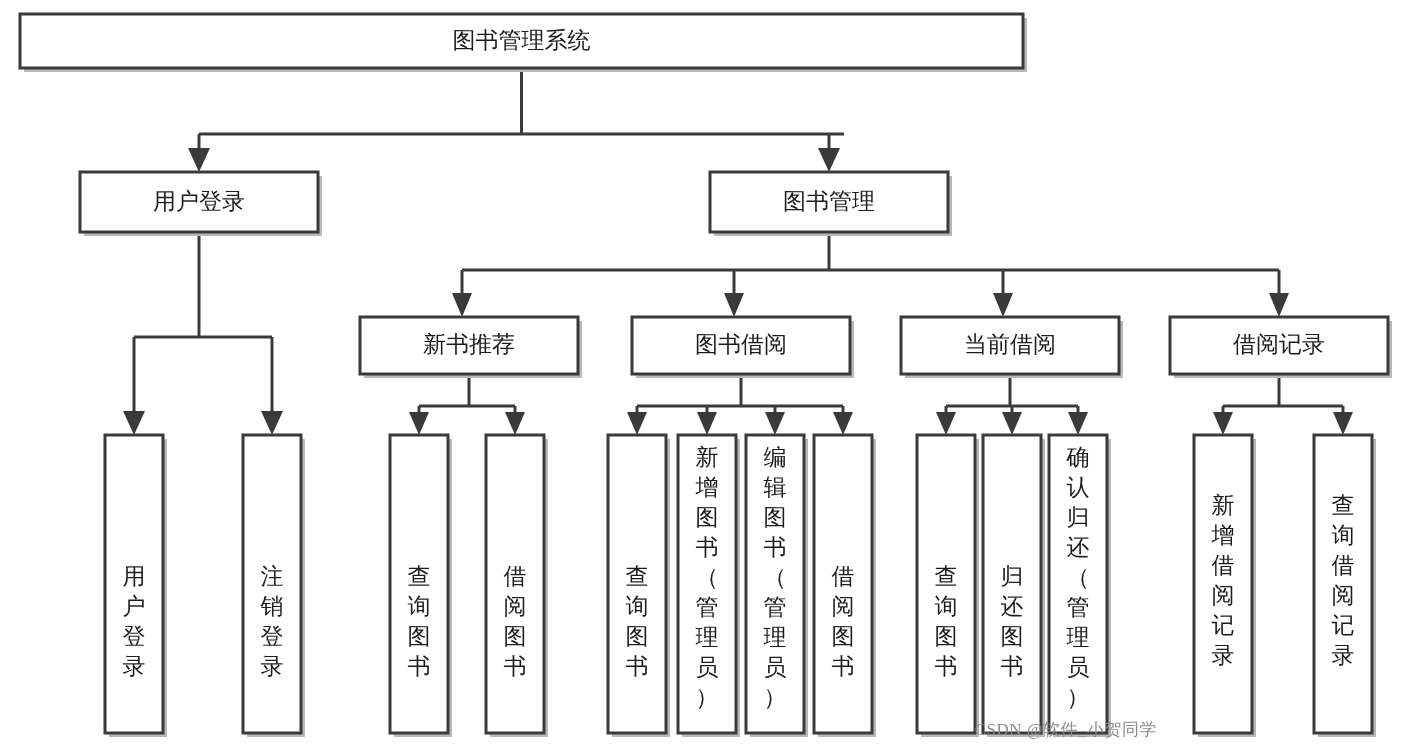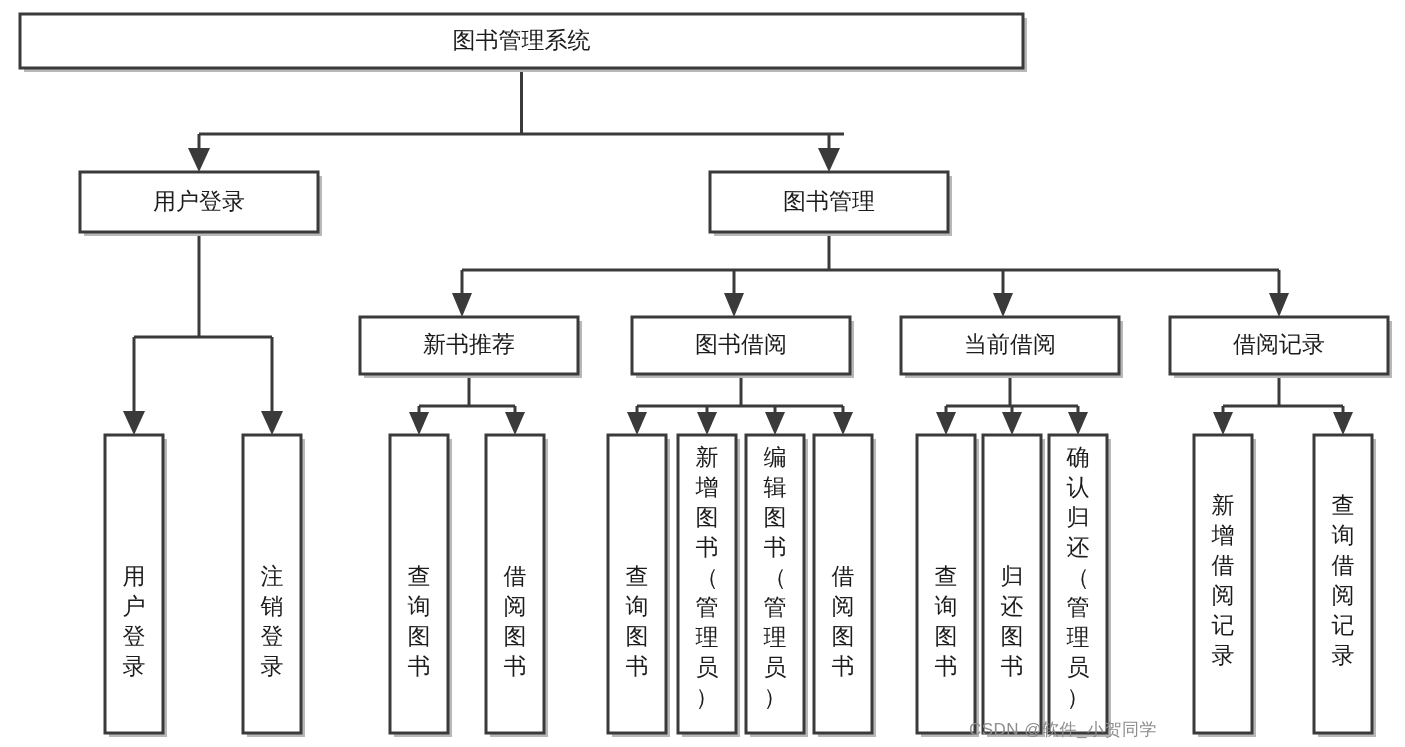--- a/index.html
+++ b/index.html
@@ -56,21 +56,21 @@
   .node-label-v {
     font-family: "Liberation Sans", "DejaVu Sans", sans-serif;
     font-size: 23px;
     fill: #1c1c1c;
     text-anchor: middle;
   }
   .watermark {
     position: absolute;
     right: 14px;
     bottom: 6px;
-    font-family: Liberation Sans, sans-serif;
+    font-family: Liberation Serif, serif;
     font-size: 17px;
     color: #8d8d8d;
     letter-spacing: 0.5px;
     white-space: nowrap;
     user-select: none;
   }
 </style>
 </head>
 <body>
 

